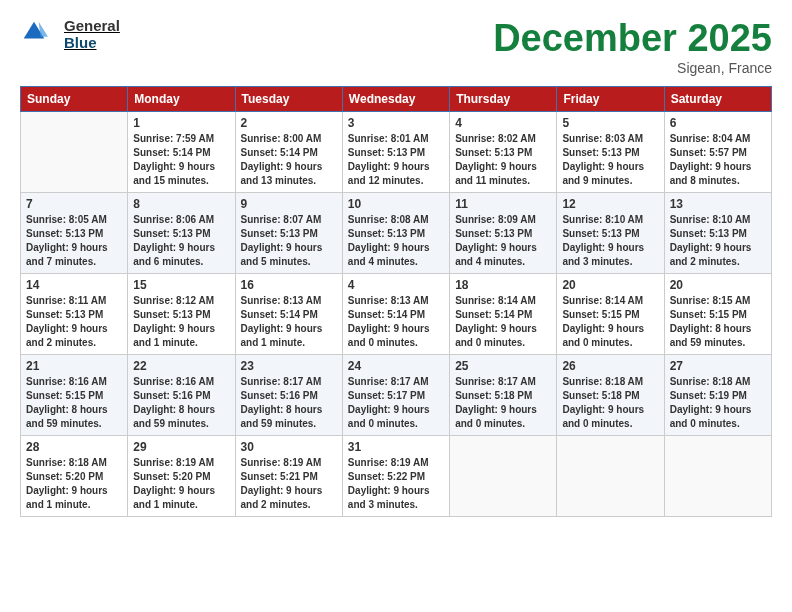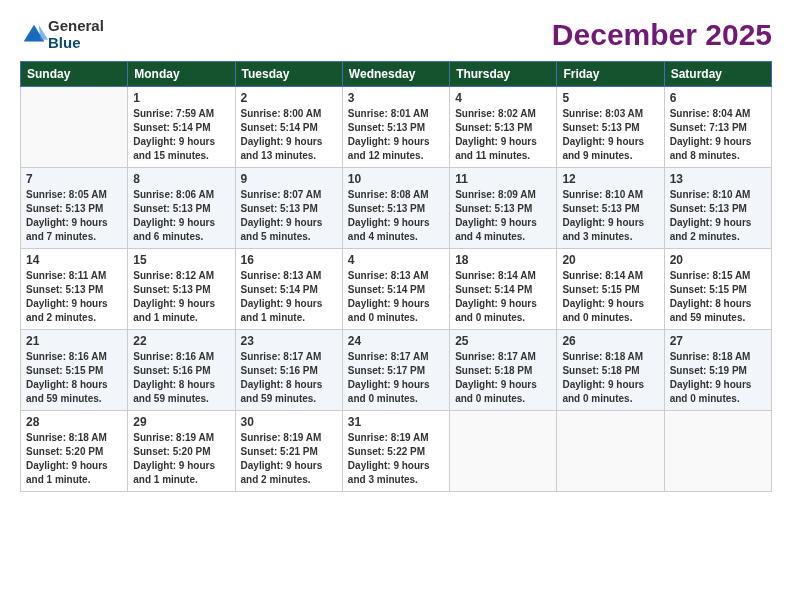--- a/index.html
+++ b/index.html
@@ -17,57 +17,57 @@
       background: #fff;
     }
     .header {
       display: flex;
       justify-content: space-between;
       align-items: flex-start;
       margin-bottom: 10px;
     }
     .logo {
       display: flex;
-      align-items: center;
-      gap: 0;
+      gap: 16px;
+      text-decoration: underline;
     }
     .logo-text {
       display: flex;
       flex-direction: column;
       font-size: 15px;
       font-weight: bold;
       line-height: 1.1;
     }
     .logo-general { color: #333; }
     .logo-blue { color: #0c4a6e; }
     .logo-icon {
       width: 28px;
       height: 28px;
     }
     .title-block {
       text-align: right;
     }
     .main-title {
-      font-size: 30px;
-      font-weight: bold;
-      color: #701a75;
+      font-size: 38px;
+      font-weight: bold;
+      color: #15803d;
       line-height: 1.1;
     }
     .subtitle {
       font-size: 14px;
       color: #555;
       text-align: right;
     }
     .calendar {
       width: 100%;
       border-collapse: collapse;
       border: 1px solid #ccc;
     }
     .calendar th {
-      background: #14532d;
+      background: #b91c1c;
       color: #fff;
       font-size: 12px;
       font-weight: bold;
       padding: 5px 6px;
       border: 1px solid #4070b0;
       text-align: left;
     }
     .calendar td {
       border: 1px solid #ccc;
       vertical-align: top;
@@ -110,20 +110,21 @@
         <polygon points="15,4 26,22 4,22" fill="#1a6abf"></polygon>
         <polygon points="20,4 30,20 22,20" fill="#4499dd" opacity="0.7"></polygon>
       </svg>
       <div class="logo-text">
         <span class="logo-general">General</span>
         <span class="logo-blue">Blue</span>
       </div>
     </div>
     <div class="title-block">
       <div class="main-title">December 2025</div>
+      <div class="subtitle">Sigean, France</div>
     </div>
   </div>
 
   <table class="calendar">
     <thead>
       <tr>
       <th>Sunday</th>
           <th>Monday</th>
           <th>Tuesday</th>
           <th>Wednesday</th>
@@ -166,21 +167,21 @@
           <td>
             <span class="day-num">5</span>
             <div class="day-info">Sunrise: 8:03 AM
 Sunset: 5:13 PM
 Daylight: 9 hours
 and 9 minutes.</div>
           </td>
           <td>
             <span class="day-num">6</span>
             <div class="day-info">Sunrise: 8:04 AM
-Sunset: 7:13 PM
+Sunset: 5:57 PM
 Daylight: 9 hours
 and 8 minutes.</div>
           </td>
         </tr>
         <tr class="row-alt">
           <td>
             <span class="day-num">7</span>
             <div class="day-info">Sunrise: 8:05 AM
 Sunset: 5:13 PM
 Daylight: 9 hours

